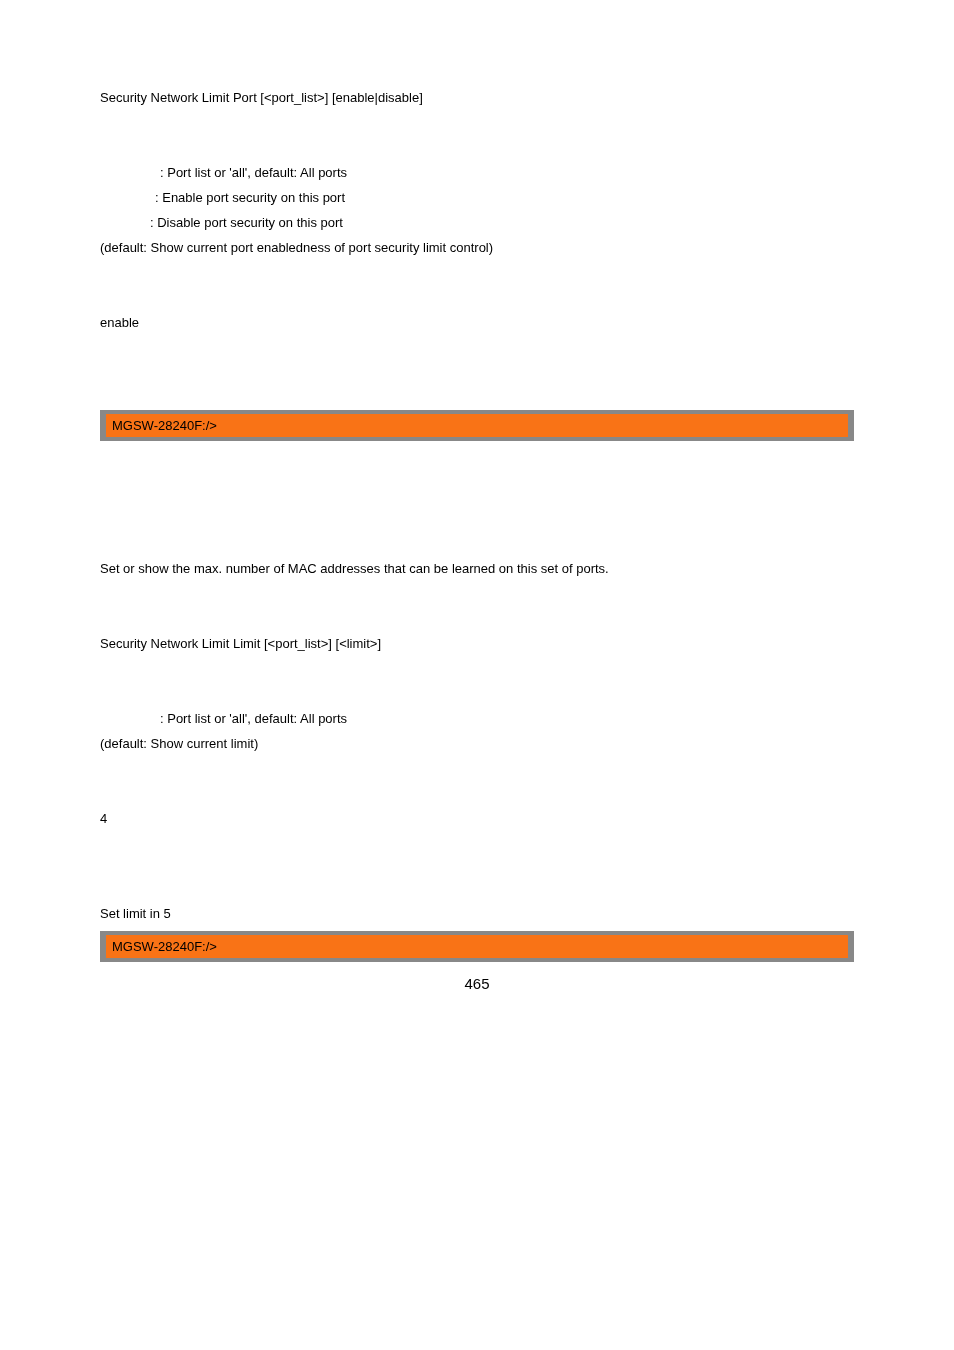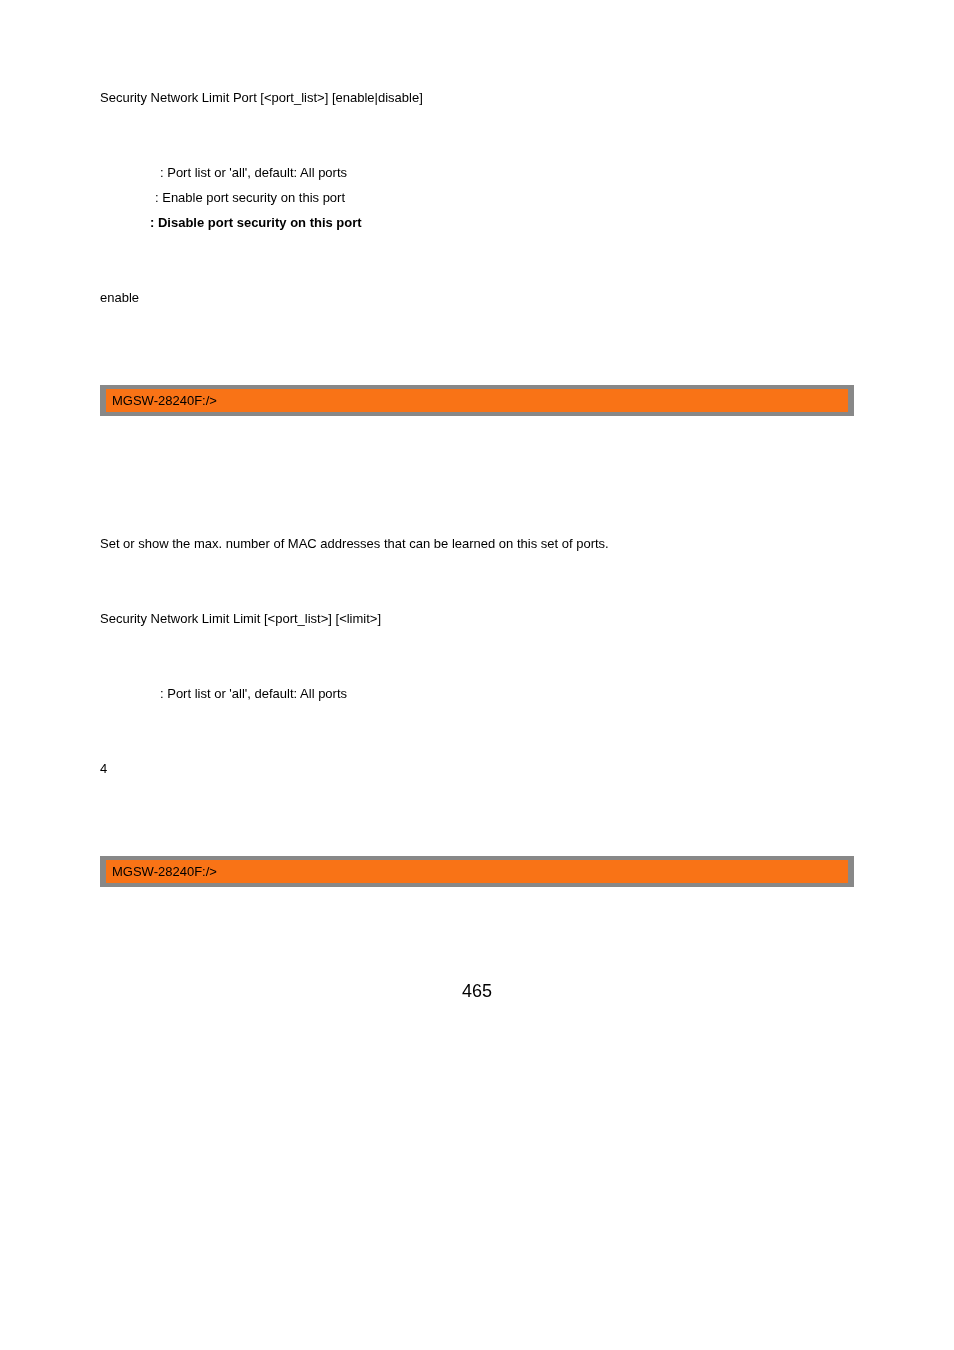--- a/index.html
+++ b/index.html
@@ -29,39 +29,40 @@
     border-bottom: 4px solid #888888;
     border-left: 6px solid #888888;
     border-right: 6px solid #888888;
     background: #f97316;
     padding: 4px 6px;
     box-sizing: border-box;
     width: 100%;
   }
   .page-number {
     position: absolute;
-    bottom: 40px;
+    bottom: 50px;
     width: 100%;
     left: 0;
     text-align: center;
-    font-size: 18px;
+    font-size: 15px;
   }
 </style>
 </head>
 <body>
 
 <div class="page">
 
   <div class="line">Security Network Limit Port [&lt;port_list&gt;] [enable|disable]</div>
 
   <div class="spacer-med"></div>
 
   <div class="line" style="padding-left:60px;">: Port list or 'all', default: All ports</div>
   <div class="line" style="padding-left:55px;">: Enable port security on this port</div>
-  <div class="line" style="padding-left:50px;font-weight:bold;">: Disable port security on this port</div>
+  <div class="line" style="padding-left:50px;">: Disable port security on this port</div>
+  <div class="line">(default: Show current port enabledness of port security limit control)</div>
 
   <div class="spacer-med"></div>
 
   <div class="line">enable</div>
 
   <div class="spacer-large"></div>
 
 
   <div class="code-box">
     <span>MGSW-28240F:/&gt;</span>
@@ -71,27 +72,29 @@
 
   <div class="line">Set or show the max. number of MAC addresses that can be learned on this set of ports.</div>
 
   <div class="spacer-med"></div>
 
   <div class="line">Security Network Limit Limit [&lt;port_list&gt;] [&lt;limit&gt;]</div>
 
   <div class="spacer-med"></div>
 
   <div class="line" style="padding-left:60px;">: Port list or 'all', default: All ports</div>
+  <div class="line">(default: Show current limit)</div>
 
   <div class="spacer-med"></div>
 
   <div class="line">4</div>
 
   <div class="spacer-large"></div>
 
+  <div class="line">Set limit in 5</div>
 
   <div class="code-box">
     <span>MGSW-28240F:/&gt;</span>
   </div>
 
   <div class="page-number">465</div>
 
 </div>
 
 </body></html>

